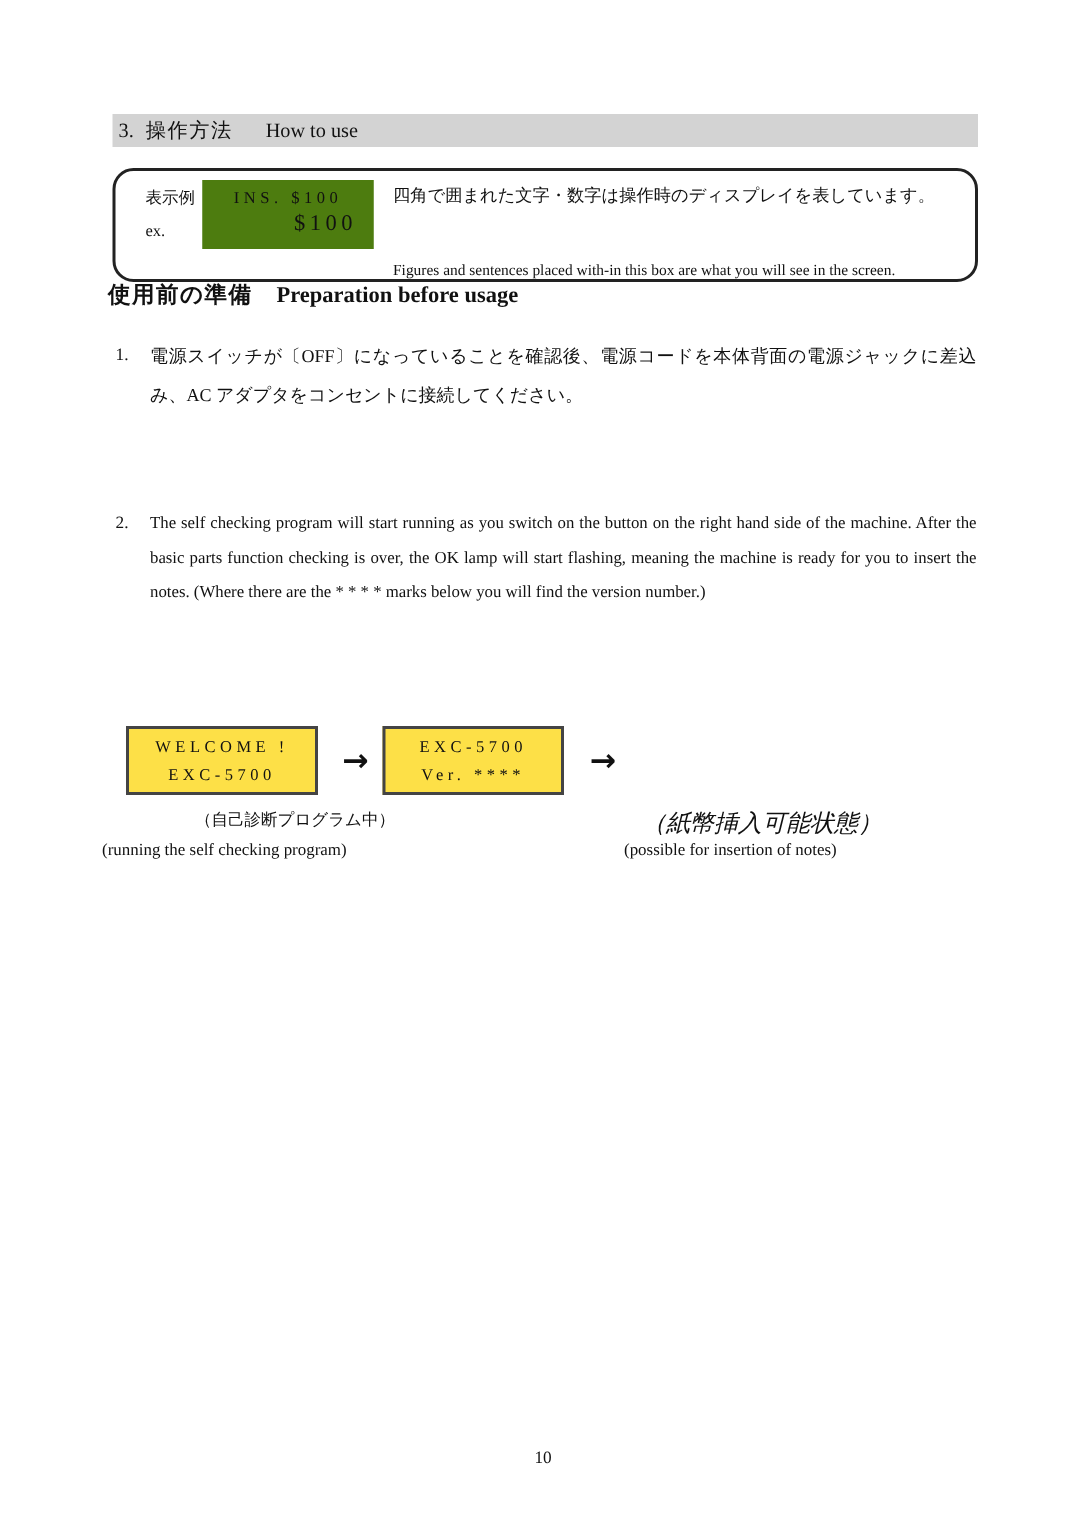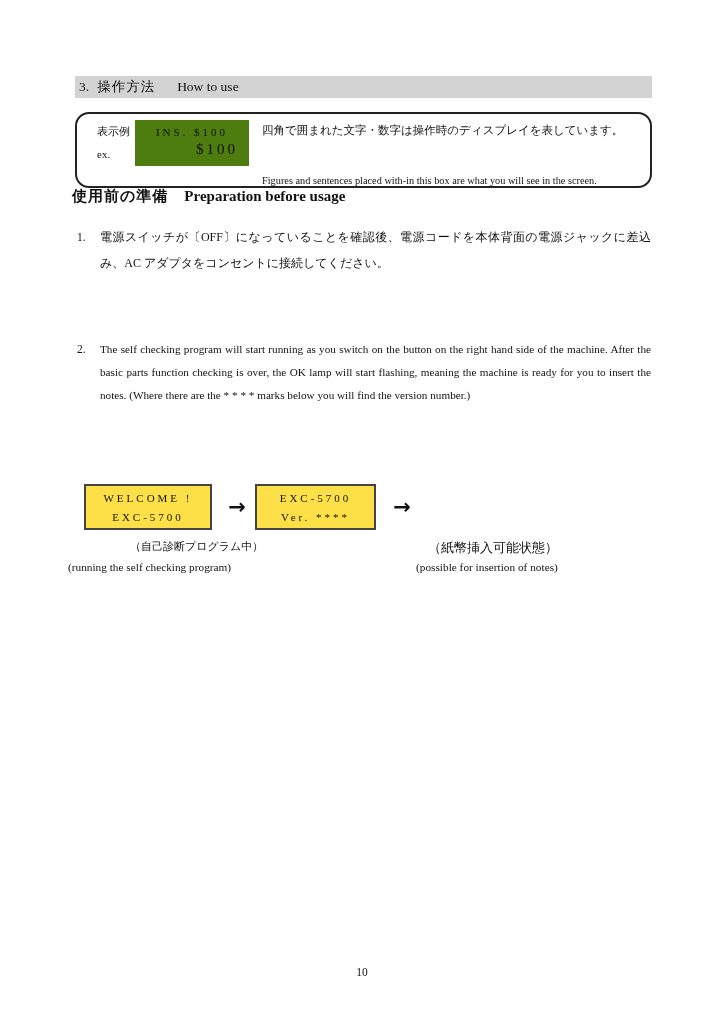--- a/index.html
+++ b/index.html
@@ -126,21 +126,21 @@
     font-size: 21px;
     line-height: 38px;
   }
   .arrow-1 { left: 218px; }
   .arrow-2 { left: 383px; }
 
   
   .caption { position: absolute; white-space: nowrap; }
   .cap-left-jp  { left: 86px;  top: 539px; font-size: 11px; margin-left: 44px; }
   .cap-left-en  { left: 68px;  top: 561px; font-size: 11.3px; }
-  .cap-right-jp { left: 428px; top: 539px; font-size: 13px; }
+  .cap-right-jp { left: 428px; top: 539px; font-size: 16px; font-style: italic; }
   .cap-right-en { left: 416px; top: 561px; font-size: 11.3px; }
 
   
   .page-number {
     position: absolute;
     left: 0; top: 966px;
     width: 724px;
     text-align: center;
     font-size: 11.5px;
   }

